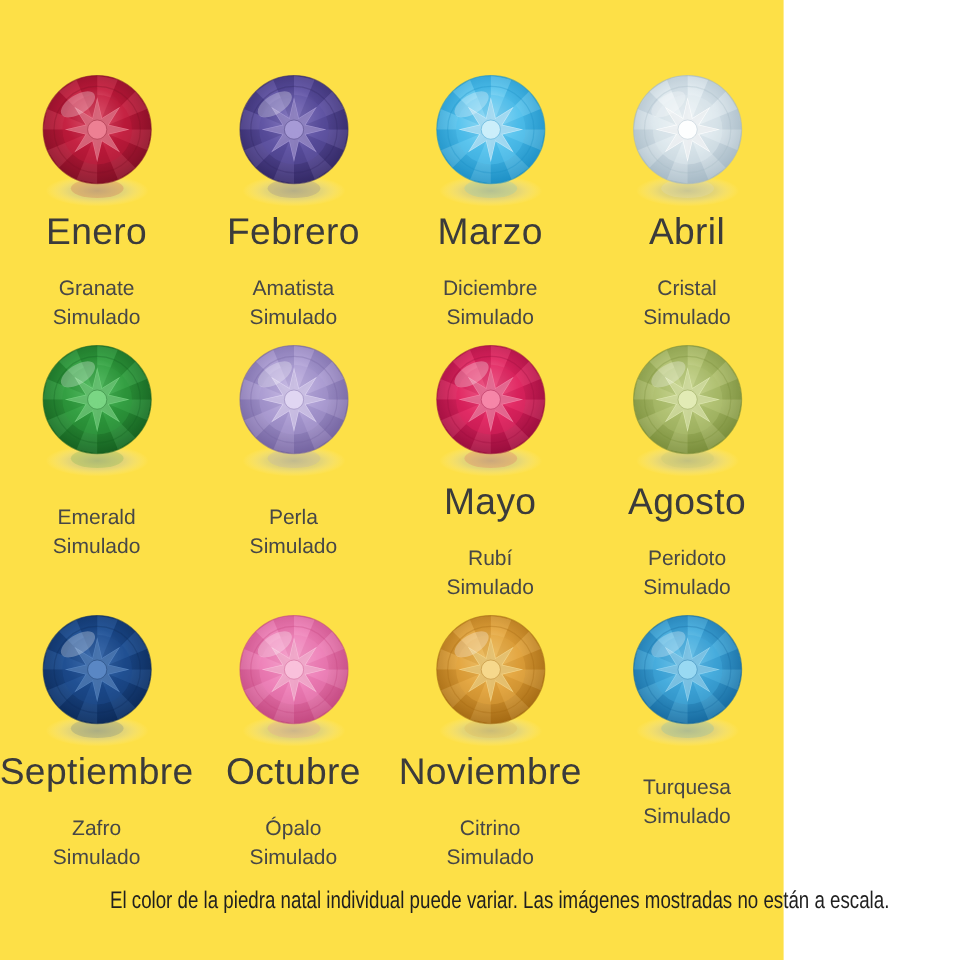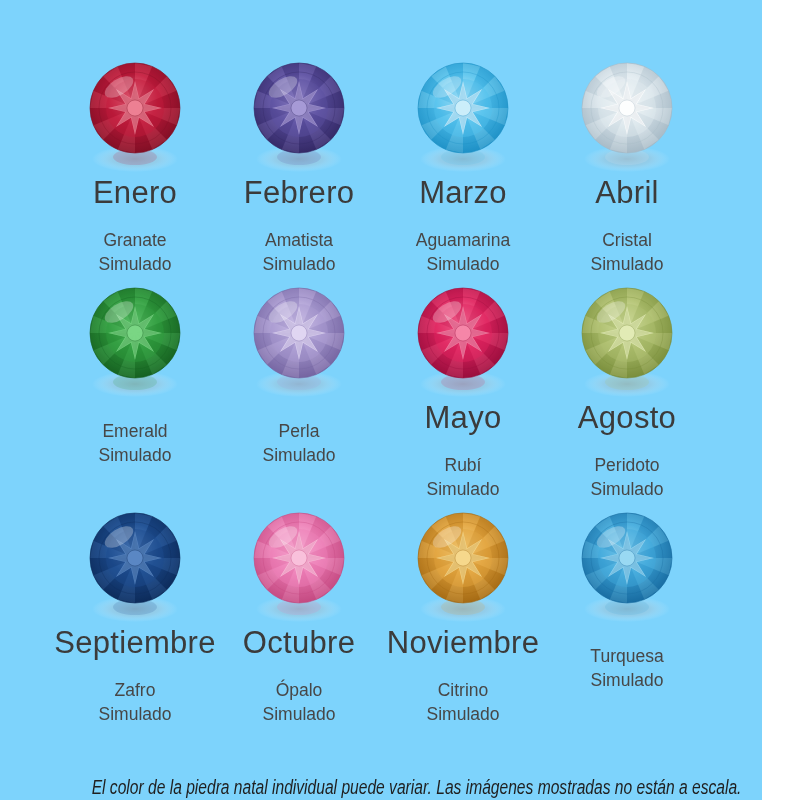--- a/index.html
+++ b/index.html
@@ -6,23 +6,23 @@
     margin: 0;
     padding: 0;
     width: 800px;
     height: 800px;
     background: #ffffff;
     overflow: hidden;
     font-family: "Liberation Sans", sans-serif;
   }
   .poster {
     position: relative;
-    width: 762px;
+    width: 653px;
     height: 800px;
-    background: #7dd3fc;
+    background: #fde047;
   }
   .grid {
     display: grid;
     grid-template-columns: repeat(4, 164px);
     grid-auto-rows: 225px;
     justify-content: center;
     padding-top: 58px;
   }
   .cell {
     margin: 0;
@@ -55,23 +55,22 @@
   .qualifier {
     font-size: 17.5px;
     line-height: 1.35;
     color: #474747;
     white-space: nowrap;
   }
   .disclaimer-row {
     position: absolute;
     left: 0;
     right: 0;
-    top: 776px;
+    top: 740px;
     text-align: right;
-    font-style: italic;
   }
   .disclaimer-text {
     margin: 0;
     display: inline-block;
     font-size: 20px;
     color: #1f1f1f;
     transform: scaleX(0.78);
     transform-origin: 50% 50%;
     white-space: nowrap;
   }
@@ -219,21 +218,21 @@
             <circle cx="65" cy="50" r="36" fill="none" stroke="#1c8fc5" stroke-width="1" opacity="0.3"></circle>
             <polygon points="65.00,23.00 69.02,40.30 84.09,30.91 74.70,45.98 92.00,50.00 74.70,54.02 84.09,69.09 69.02,59.70 65.00,77.00 60.98,59.70 45.91,69.09 55.30,54.02 38.00,50.00 55.30,45.98 45.91,30.91 60.98,40.30" fill="#cfeffb" opacity="0.85"></polygon>
             <polygon points="65.00,25.00 68.64,41.22 82.68,32.32 73.78,46.36 90.00,50.00 73.78,53.64 82.68,67.68 68.64,58.78 65.00,75.00 61.36,58.78 47.32,67.68 56.22,53.64 40.00,50.00 56.22,46.36 47.32,32.32 61.36,41.22" fill="#1c8fc5" opacity="0.18"></polygon>
             <circle cx="65" cy="50" r="8" fill="#cfeffb" opacity="0.9"></circle>
             <circle cx="65" cy="50" r="8" fill="none" stroke="#1c8fc5" stroke-width="0.8" opacity="0.4"></circle>
             <ellipse cx="49" cy="29" rx="16" ry="8" fill="#ffffff" opacity="0.28" transform="rotate(-32 49 29)"></ellipse>
           </svg>
         </div>
     <figcaption>
       <div class="month">Marzo</div>
-      <div class="stone">Aguamarina</div>
+      <div class="stone">Diciembre</div>
       <div class="qualifier">Simulado</div>
     </figcaption>
   </figure>
 
   <figure class="cell">
     <div class="gem">
           <svg viewBox="0 0 130 118">
             <defs>
               <radialGradient id="g3" cx="48%" cy="40%" r="62%">
                 <stop offset="0%" stop-color="#ffffff"></stop>

